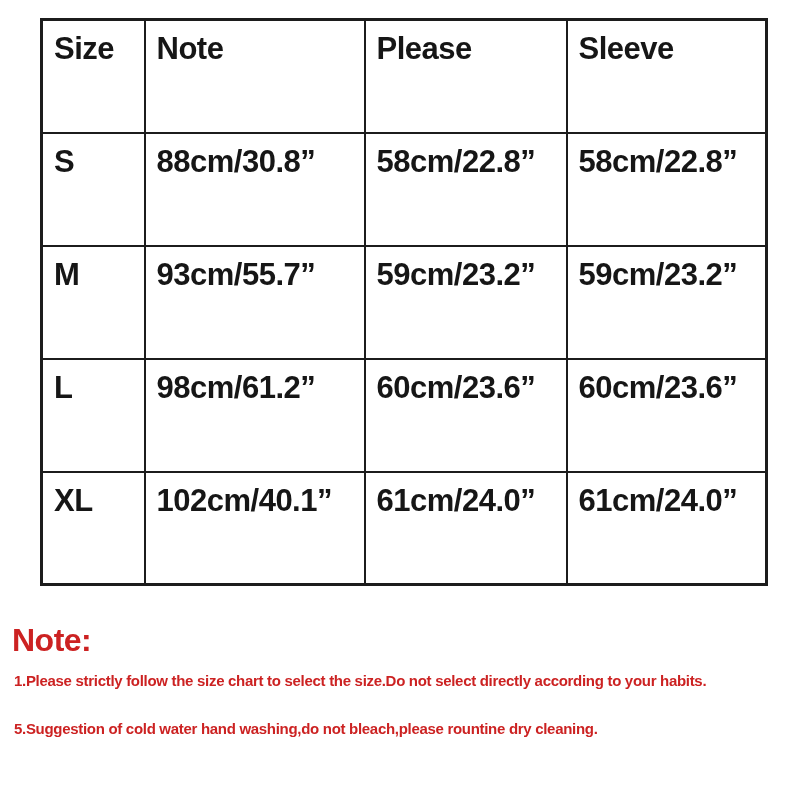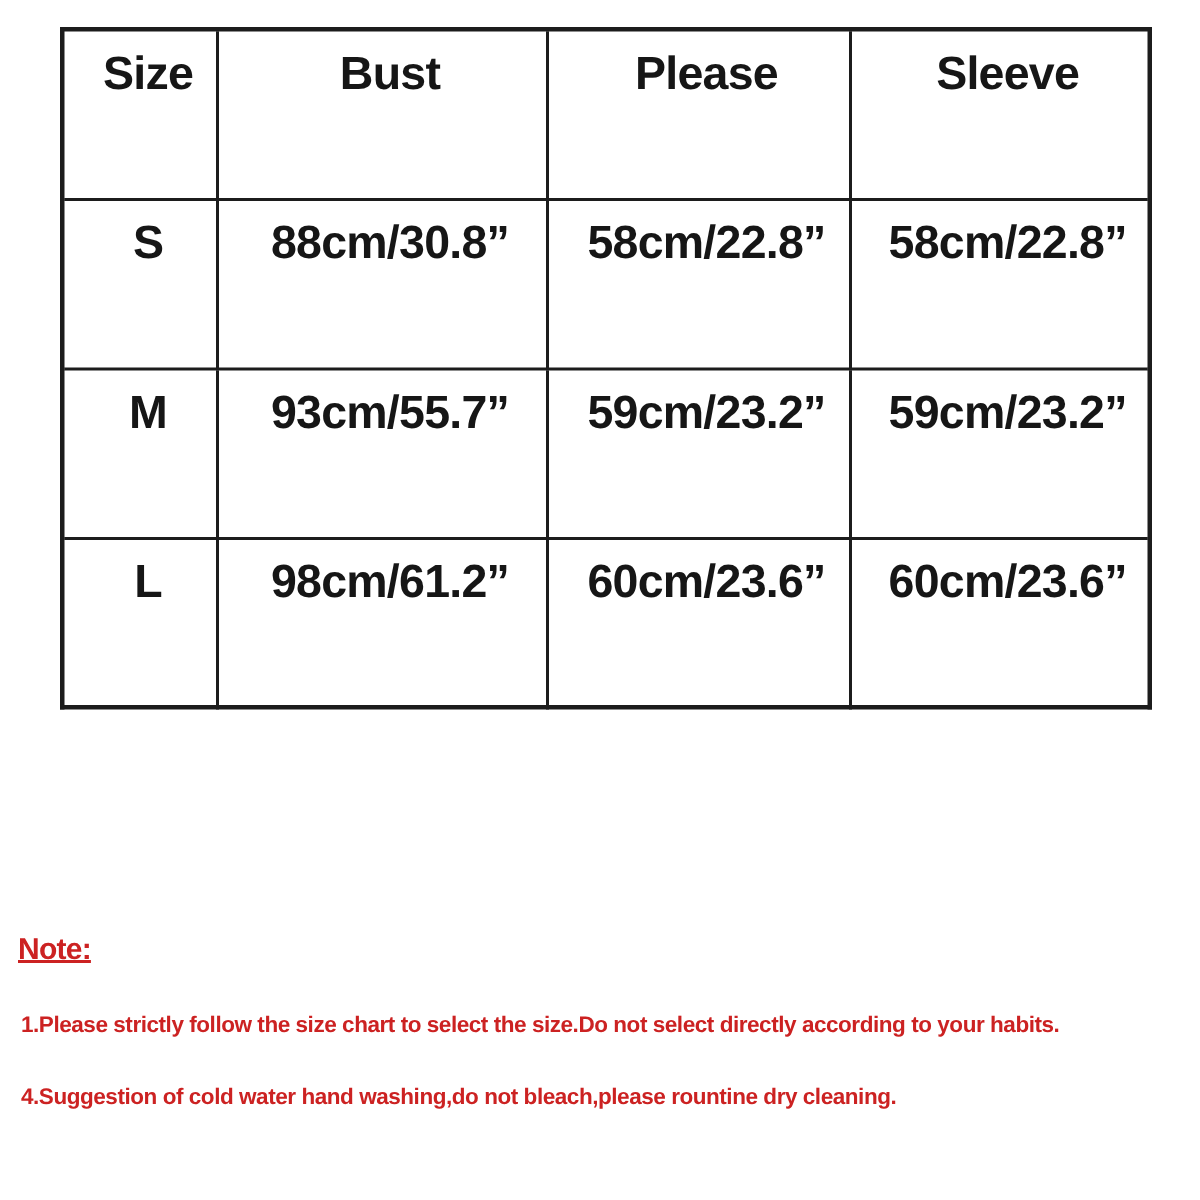--- a/index.html
+++ b/index.html
@@ -22,21 +22,21 @@
     left: 40px;
     top: 18px;
     border-collapse: collapse;
     table-layout: fixed;
     border: 3px solid #1c1c1c;
   }
   table.size-table th,
   table.size-table td {
     border: 2px solid #1c1c1c;
     vertical-align: top;
-    text-align: center;
+    text-align: left;
     padding: 10px 0 0 11px;
     font-size: 31px;
     font-weight: bold;
     letter-spacing: -0.5px;
     color: #161616;
     white-space: nowrap;
     overflow: hidden;
   }
   tr.hdr-row  { height: 113px; }
   tr.data-row { height: 113px; }
@@ -46,25 +46,24 @@
   col.c-length { width: 200px; }
 
   .notes {
     position: absolute;
     left: 12px;
     top: 622px;
     width: 786px;
     color: #cc2222;
   }
   .note-title {
-    font-size: 20px;
+    font-size: 32px;
     font-weight: bold;
     letter-spacing: -0.5px;
-    margin: 0 0 30px 0;
-    text-decoration: underline;
+    margin: 0 0 13px 0;
   }
   .note-item {
     font-size: 15px;
     font-weight: bold;
     letter-spacing: -0.3px;
     white-space: nowrap;
     margin: 0 0 31px 2px;
   }
 </style>
 </head>
@@ -75,21 +74,21 @@
   <table class="size-table">
     <colgroup>
       <col class="c-size">
         <col class="c-bust">
         <col class="c-sleeve">
         <col class="c-length">
     </colgroup>
     <thead>
       <tr class="hdr-row">
         <th>Size</th>
-        <th>Bust</th>
+        <th>Note</th>
         <th>Please</th>
         <th>Sleeve</th>
       </tr>
     </thead>
     <tbody>
       <tr class="data-row">
         <td>S</td>
         <td>88cm/30.8”</td>
         <td>58cm/22.8”</td>
         <td>58cm/22.8”</td>
@@ -99,22 +98,28 @@
         <td>93cm/55.7”</td>
         <td>59cm/23.2”</td>
         <td>59cm/23.2”</td>
       </tr>
       <tr class="data-row">
         <td>L</td>
         <td>98cm/61.2”</td>
         <td>60cm/23.6”</td>
         <td>60cm/23.6”</td>
       </tr>
+      <tr class="data-row">
+        <td>XL</td>
+        <td>102cm/40.1”</td>
+        <td>61cm/24.0”</td>
+        <td>61cm/24.0”</td>
+      </tr>
     </tbody>
   </table>
 
   <div class="notes">
     <div class="note-title">Note:</div>
     <p class="note-item">1.Please strictly follow the size chart to select the size.Do not select directly according to your habits.</p>
-    <p class="note-item">4.Suggestion of cold water hand washing,do not bleach,please rountine dry cleaning.</p>
+    <p class="note-item">5.Suggestion of cold water hand washing,do not bleach,please rountine dry cleaning.</p>
   </div>
 
 </div>
 
 </body></html>

